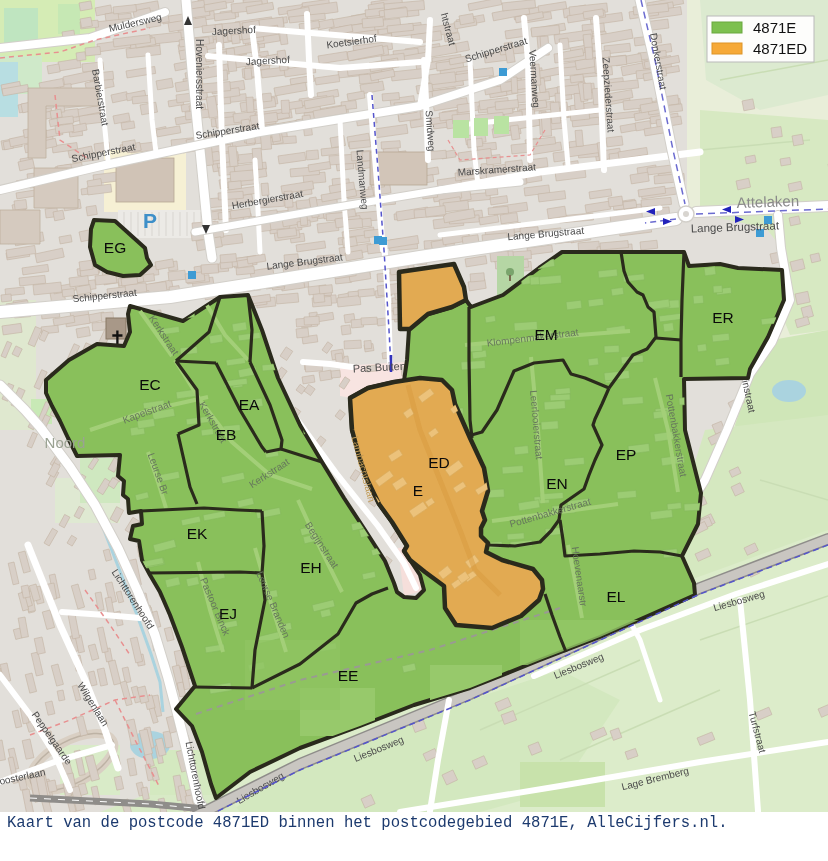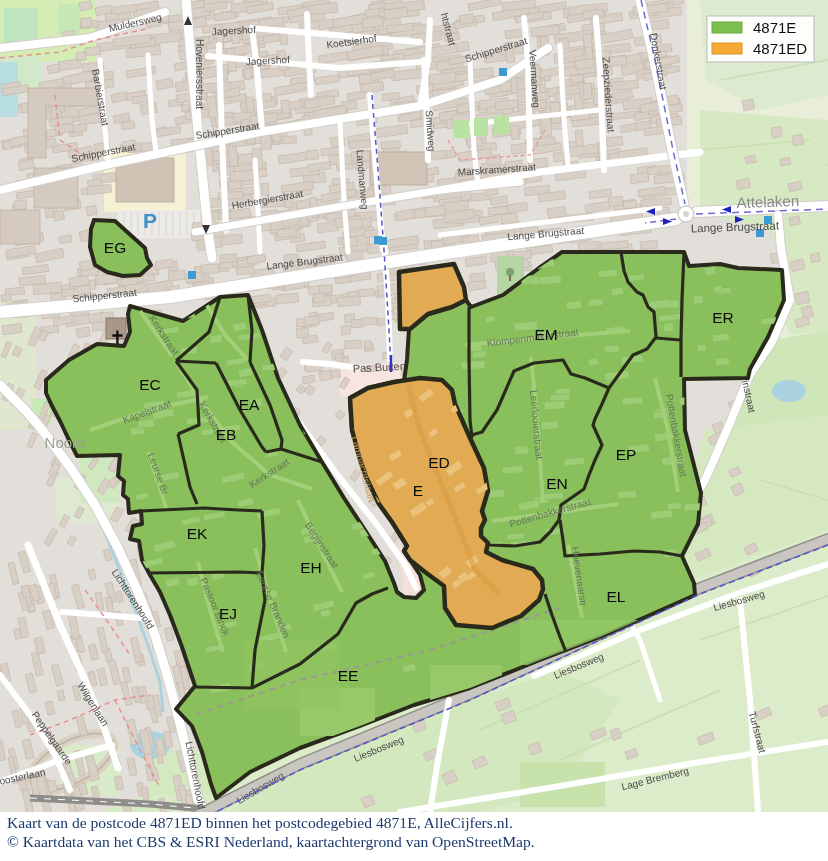--- a/index.html
+++ b/index.html
@@ -1,16 +1,16 @@
 <!DOCTYPE html>
 <html><head><meta charset="utf-8"><style>
 html,body{margin:0;padding:0;background:#ffffff;}
 #wrap{width:828px;height:861px;position:relative;overflow:hidden;background:#ffffff;}
 #cap{position:absolute;left:0;top:812px;width:828px;height:49px;background:#ffffff;
- font-family:Liberation Serif, serif;font-size:15.6px;color:#1c3a6e;line-height:18.5px;}
+ font-family:Liberation Mono, monospace;font-size:15.6px;color:#1c3a6e;line-height:18.5px;}
 #cap div{padding-left:7px;}
 </style></head><body>
 <div id="wrap">
 <svg width="828" height="812" viewBox="0 0 828 812" font-family="Liberation Sans, sans-serif">
       <rect width="828" height="812" fill="#e2dfda"></rect>
       <polygon points="687,0 828,0 828,530 700,583 664,545 705,480 727,430 750,374 772,342 790,300 781,248 770,225 700,213 687,210" fill="#e9eed9"></polygon>
       <polygon points="700,0 828,0 828,95 760,110 706,80" fill="#dcead0"></polygon>
       <polygon points="700,110 828,120 828,330 790,335 776,300 783,250 766,228 700,214" fill="#d7e9c2"></polygon>
       <polygon points="772,340 828,330 828,470 745,470 735,425 752,374" fill="#cfe6b8"></polygon>
       <polygon points="705,430 828,415 828,570 690,580 668,548" fill="#d5e8c0"></polygon>
@@ -1537,14 +1537,13 @@
       <text x="723" y="323" font-size="15.5" fill="#0a0a0a" text-anchor="middle">ER</text>
       <text x="616" y="602" font-size="15.5" fill="#0a0a0a" text-anchor="middle">EL</text>
       <rect x="707" y="16" width="107" height="46" fill="#fdfdfb" stroke="#b9b9b9" stroke-width="1"></rect>
       <rect x="712" y="22" width="30" height="11" fill="#7dc04f" stroke="#6aa83e" stroke-width="1"></rect>
       <rect x="712" y="43" width="30" height="11" fill="#f6a937" stroke="#dd9426" stroke-width="1"></rect>
       <text x="753" y="33" font-size="15" fill="#111111">4871E</text>
       <text x="753" y="54" font-size="15" fill="#111111">4871ED</text>
     </svg>
 <div id="cap">
       <div style="padding-top:2px">Kaart van de postcode 4871ED binnen het postcodegebied 4871E, AlleCijfers.nl.</div>
-<div>© Kaartdata van het CBS &amp; ESRI Nederland, kaartachtergrond van OpenStreetMap.</div>
     </div>
 </div>
 </body></html>

